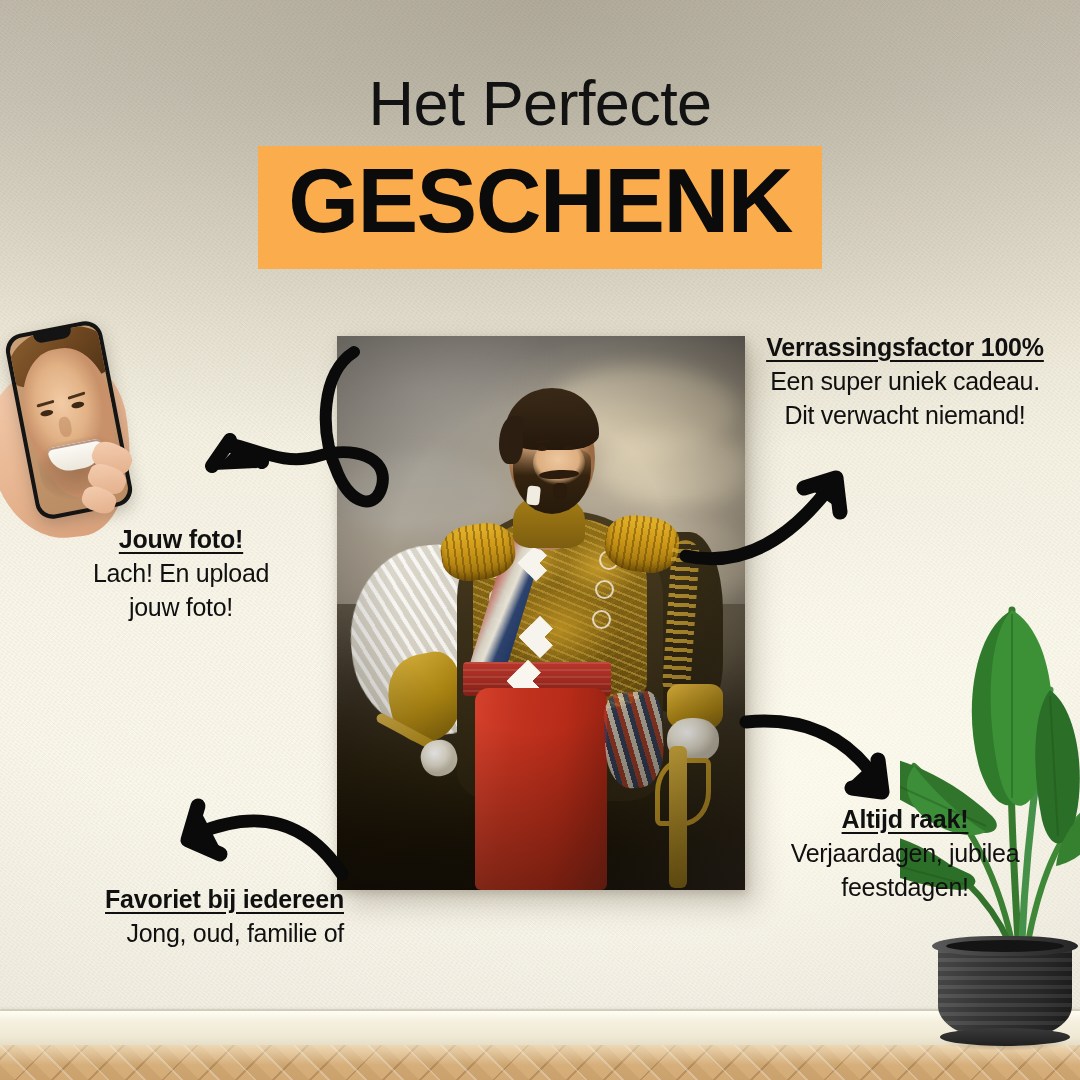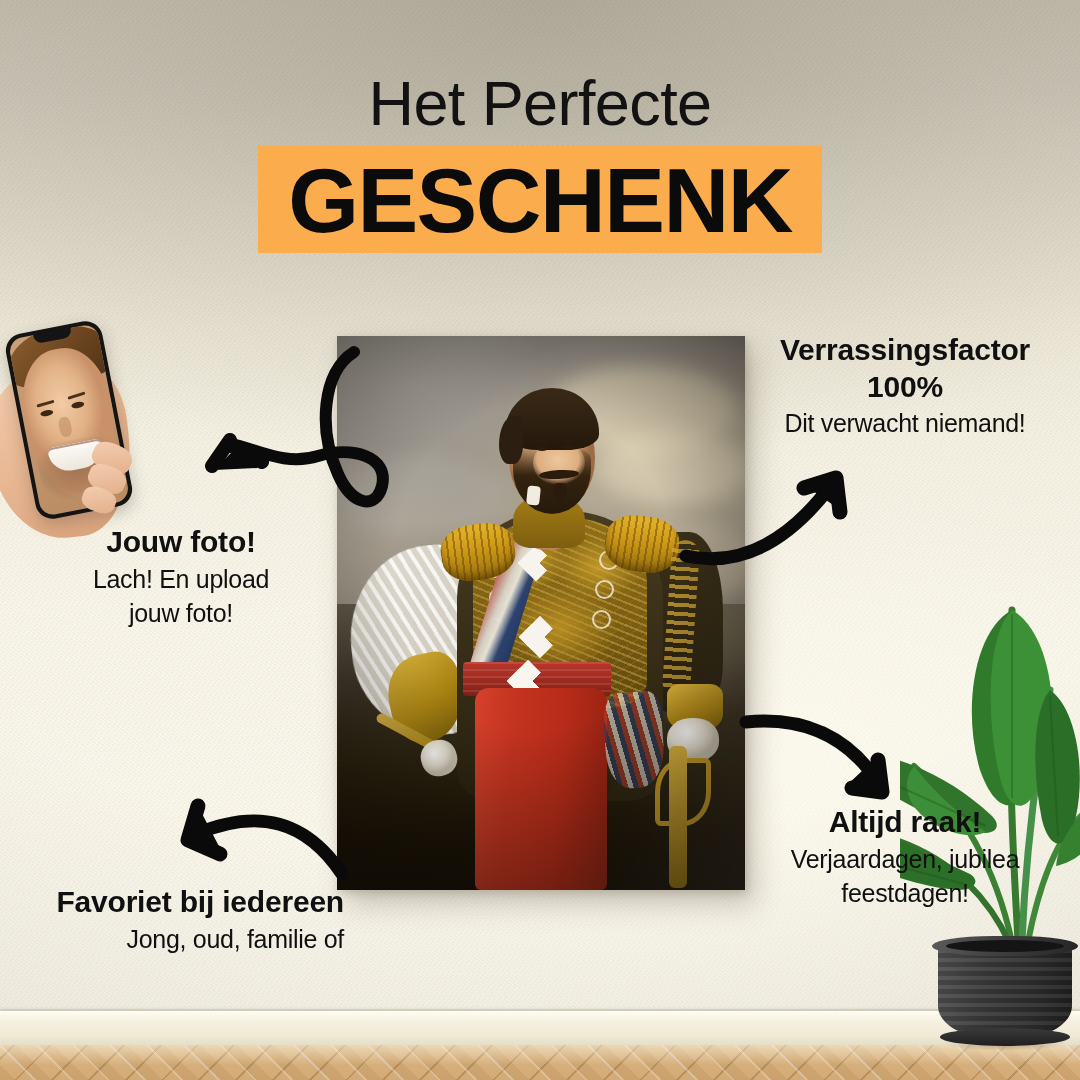--- a/index.html
+++ b/index.html
@@ -54,21 +54,21 @@
     background:linear-gradient(180deg, rgba(255,245,222,.55) 0%, rgba(255,255,255,0) 58%);
   }
 
   
   .headline{position:absolute;left:0;top:72px;width:1080px;text-align:center;}
   .h-top{
     font-size:63px;font-weight:normal;color:#121212;letter-spacing:-.6px;line-height:1.0;
   }
   .h-band{
     display:inline-block;margin-top:11px;background:#fbad4e;
-    padding:9px 30px 7px 30px;
+    padding:9px 30px 23px 30px;
   }
   .h-big{
     font-size:91px;font-weight:bold;color:#0b0b0b;letter-spacing:-1.5px;line-height:1.0;
     display:block;
   }
 
   
   .canvas-wrap{
     position:absolute;left:337px;top:336px;width:408px;height:554px;
     box-shadow:10px 14px 26px rgba(92,82,62,.30), 2px 3px 8px rgba(92,82,62,.22);
@@ -340,21 +340,21 @@
   }
   .pot-in{position:absolute;left:46px;top:400px;width:118px;height:12px;background:#141414;border-radius:50%;}
   .saucer{position:absolute;left:40px;top:488px;width:130px;height:18px;background:linear-gradient(180deg,#3a3a3a,#1f1f1f);border-radius:50%;}
   .pot-shadow{position:absolute;left:20px;top:492px;width:170px;height:22px;background:radial-gradient(50% 50%, rgba(60,52,38,.38), rgba(0,0,0,0) 72%);}
 
   
   .arrows{position:absolute;inset:0;pointer-events:none;}
 
   
   .callout{position:absolute;text-align:center;color:#101010;}
-  .co-title{font-size:30px;font-weight:bold;text-underline-offset:4px;line-height:1.22;letter-spacing:-.2px;}
+  .co-title{font-size:25px;font-weight:bold;text-decoration:underline;text-underline-offset:4px;line-height:1.22;letter-spacing:-.2px;}
   .co-body{font-size:25px;font-weight:normal;line-height:1.30;letter-spacing:-.3px;margin-top:2px;}
   .co-tl{left:36px;top:524px;width:290px;}
   .co-tr{left:742px;top:332px;width:326px;}
   .co-bl{left:24px;top:884px;width:320px;text-align:right;}
   .co-br{left:752px;top:804px;width:306px;}
 </style>
 </head>
 <body>
 
 <div id="stage">
@@ -519,20 +519,21 @@
   </svg>
 
   <div class="callout co-tl">
     <div class="co-title">Jouw foto!</div>
     <div class="co-body">Lach! En upload</div>
     <div class="co-body">jouw foto!</div>
   </div>
 
   <div class="callout co-tr">
     <div class="co-title">Verrassingsfactor 100%</div>
+    <div class="co-body">Een super uniek cadeau.</div>
     <div class="co-body">Dit verwacht niemand!</div>
   </div>
 
   <div class="callout co-bl">
     <div class="co-title">Favoriet bij iedereen</div>
     <div class="co-body">Jong, oud, familie of</div>
   </div>
 
   <div class="callout co-br">
     <div class="co-title">Altijd raak!</div>

